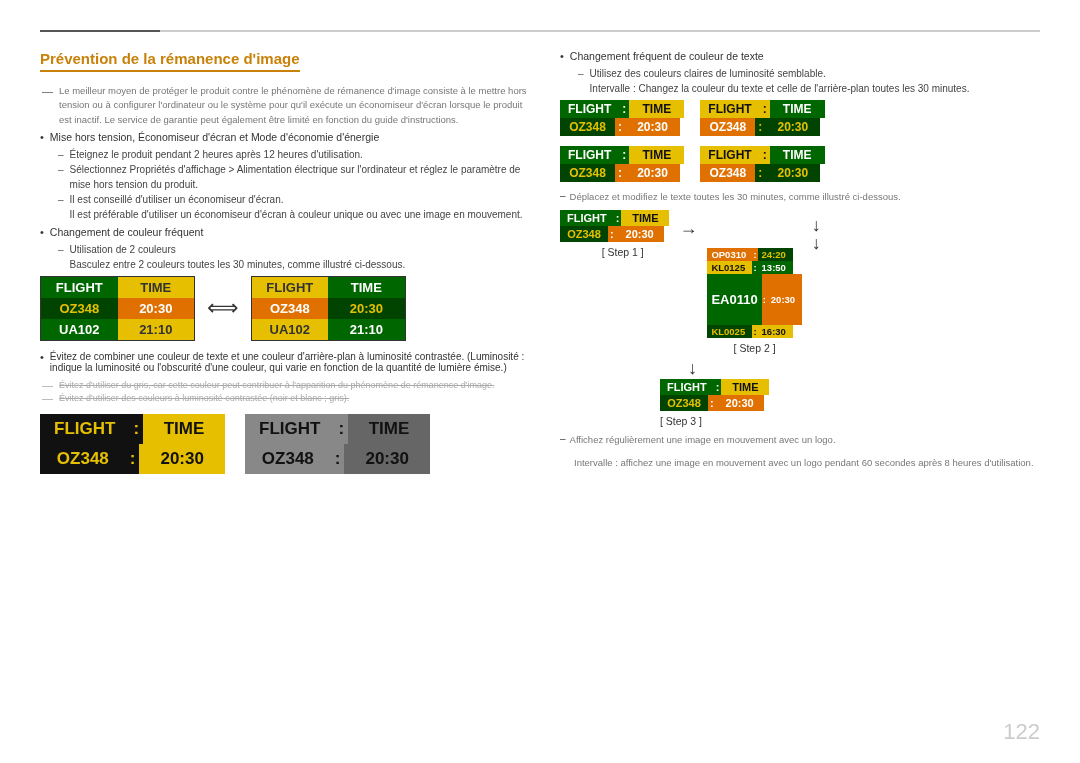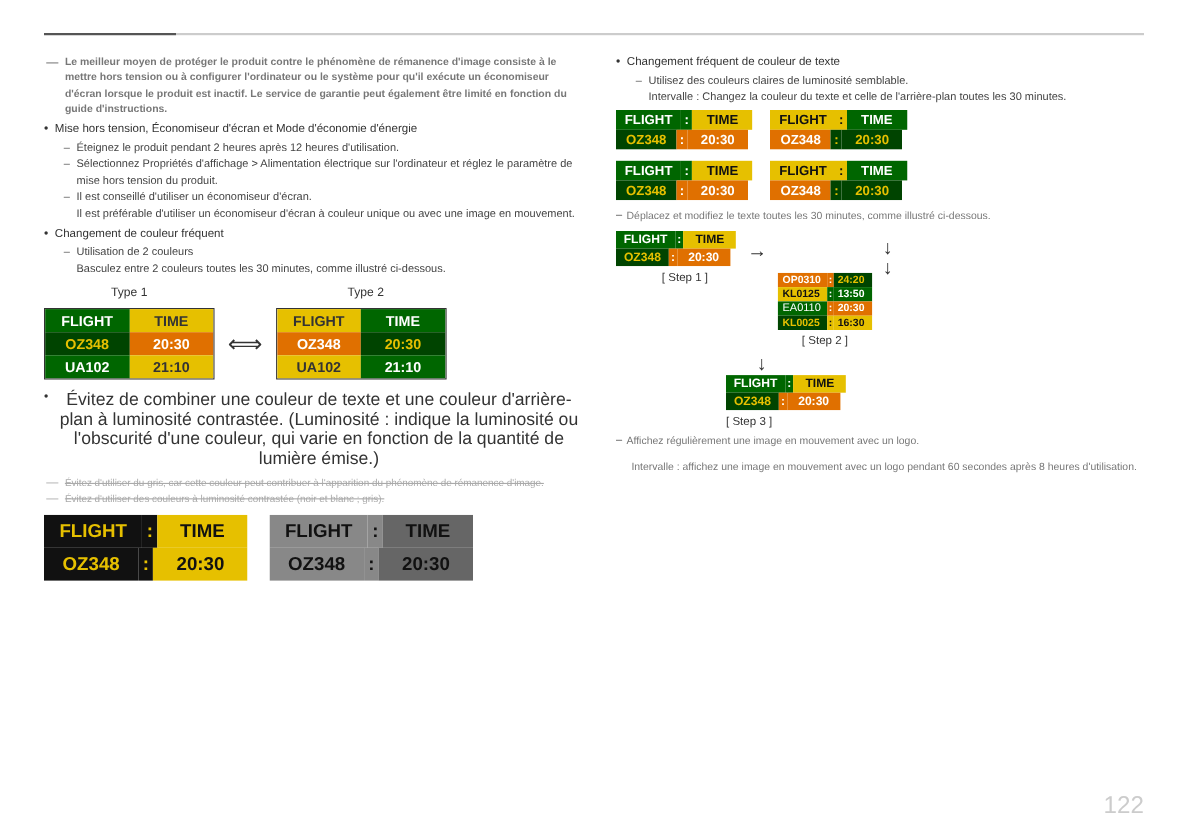--- a/index.html
+++ b/index.html
@@ -195,25 +195,26 @@
 
   <div class="top-line">
     <div class="top-line-accent"></div>
   </div>
 
   <div class="main-content">
 
     <div class="left-col">
 
       
+      <div class="section-title">Prévention de la rémanence d'image</div>
 
       
       <div class="mb4" style="display:flex;gap:6px;">
         <span style="font-size:11px;color:#555;margin-top:1px;margin-left:2px;">—</span>
-        <p class="body-text-small" style="margin:0;font-weight:bold;">Le meilleur moyen de protéger le produit contre le phénomène de rémanence d'image consiste à le mettre hors tension ou à configurer l'ordinateur ou le système pour qu'il exécute un économiseur d'écran lorsque le produit est inactif. Le service de garantie peut également être limité en fonction du guide d'instructions.</p>
+        <p class="body-text-small" style="margin:0;">Le meilleur moyen de protéger le produit contre le phénomène de rémanence d'image consiste à le mettre hors tension ou à configurer l'ordinateur ou le système pour qu'il exécute un économiseur d'écran lorsque le produit est inactif. Le service de garantie peut également être limité en fonction du guide d'instructions.</p>
       </div>
 
       
       <div class="bullet-item mt4">
         <span class="bullet-sym">•</span>
         <span>Mise hors tension, Économiseur d'écran et Mode d'économie d'énergie</span>
       </div>
       <div class="sub-list">
         <div class="sub-item">
           <span style="color:#555;">–</span>
@@ -243,29 +244,20 @@
           <span style="color:#555;">–</span>
           <span>Utilisation de 2 couleurs</span>
         </div>
         <div class="sub-item mb4">
           <span style="color:#555;visibility:hidden;">–</span>
           <span>Basculez entre 2 couleurs toutes les 30 minutes, comme illustré ci-dessous.</span>
         </div>
       </div>
 
       
-      <div class="type-labels">
-        <div class="type1-area">
-          <span style="font-size:11px;color:#333;">Type 1</span>
-        </div>
-        <div class="arrow-area"></div>
-        <div class="type2-area">
-          <span style="font-size:11px;color:#333;">Type 2</span>
-        </div>
-      </div>
 
       
       <div class="type-pair">
 
         <div class="flight-board" style="width:155px;">
           <div class="flight-board-row">
             <div class="fb-cell bg-green" style="flex:1;font-size:13px;font-weight:900;">FLIGHT</div>
             <div class="fb-cell bg-yellow" style="flex:1;font-size:13px;font-weight:900;">TIME</div>
           </div>
           <div class="flight-board-row">
@@ -292,21 +284,21 @@
           <div class="flight-board-row">
             <div class="fb-cell" style="flex:1;font-size:13px;font-weight:900;background:#e6c000;color:#333;">UA102</div>
             <div class="fb-cell" style="flex:1;font-size:13px;font-weight:900;background:#006600;color:#fff;">21:10</div>
           </div>
         </div>
       </div>
 
       
       <div class="bullet-item mt4">
         <span class="bullet-sym">•</span>
-        <span style="font-size:16px;text-align:center;">Évitez de combiner une couleur de texte et une couleur d'arrière-plan à luminosité contrastée. (Luminosité : indique la luminosité ou l'obscurité d'une couleur, qui varie en fonction de la quantité de lumière émise.)</span>
+        <span style="font-size:10px;">Évitez de combiner une couleur de texte et une couleur d'arrière-plan à luminosité contrastée. (Luminosité : indique la luminosité ou l'obscurité d'une couleur, qui varie en fonction de la quantité de lumière émise.)</span>
       </div>
 
       
       <div class="mt6" style="display:flex;gap:6px;align-items:flex-start;">
         <span style="font-size:11px;color:#aaa;margin-left:2px;">—</span>
         <p class="strikethrough-text" style="margin:0;">Évitez d'utiliser du gris, car cette couleur peut contribuer à l'apparition du phénomène de rémanence d'image.</p>
       </div>
       <div style="display:flex;gap:6px;align-items:flex-start;">
         <span style="font-size:11px;color:#aaa;margin-left:2px;">—</span>
         <p class="strikethrough-text" style="margin:0;">Évitez d'utiliser des couleurs à luminosité contrastée (noir et blanc ; gris).</p>
@@ -450,21 +442,21 @@
               <div style="padding:1px 4px;font-size:9.5px;font-weight:900;background:#e07000;color:#fff;display:flex;align-items:center;min-width:45px;">OP0310</div>
               <div style="padding:1px 1px;font-size:9.5px;font-weight:900;background:#e07000;color:#fff;display:flex;align-items:center;">:</div>
               <div style="padding:1px 4px;font-size:9.5px;font-weight:900;background:#004400;color:#e6c000;display:flex;align-items:center;min-width:35px;">24:20</div>
             </div>
             <div style="display:flex;">
               <div style="padding:1px 4px;font-size:9.5px;font-weight:900;background:#e6c000;color:#111;display:flex;align-items:center;min-width:45px;">KL0125</div>
               <div style="padding:1px 1px;font-size:9.5px;font-weight:900;background:#006600;color:#fff;display:flex;align-items:center;">:</div>
               <div style="padding:1px 4px;font-size:9.5px;font-weight:900;background:#006600;color:#fff;display:flex;align-items:center;min-width:35px;">13:50</div>
             </div>
             <div style="display:flex;">
-              <div style="padding:0 4px;font-size:10px;font-weight:400;background:#006600;color:#fff;display:flex;align-items:center;min-width:45px;">EA0110</div>
+              <div style="padding:18px 4px;font-size:13px;font-weight:700;background:#006600;color:#fff;display:flex;align-items:center;min-width:45px;">EA0110</div>
               <div style="padding:1px 1px;font-size:9.5px;font-weight:900;background:#e07000;color:#fff;display:flex;align-items:center;">:</div>
               <div style="padding:1px 4px;font-size:9.5px;font-weight:900;background:#e07000;color:#fff;display:flex;align-items:center;min-width:35px;">20:30</div>
             </div>
             <div style="display:flex;">
               <div style="padding:1px 4px;font-size:9.5px;font-weight:900;background:#004400;color:#e6c000;display:flex;align-items:center;min-width:45px;">KL0025</div>
               <div style="padding:1px 1px;font-size:9.5px;font-weight:900;background:#e6c000;color:#111;display:flex;align-items:center;">:</div>
               <div style="padding:1px 4px;font-size:9.5px;font-weight:900;background:#e6c000;color:#111;display:flex;align-items:center;min-width:35px;">16:30</div>
             </div>
           </div>
           <span style="font-size:10.5px;color:#333;margin-top:4px;">[ Step 2 ]</span>

